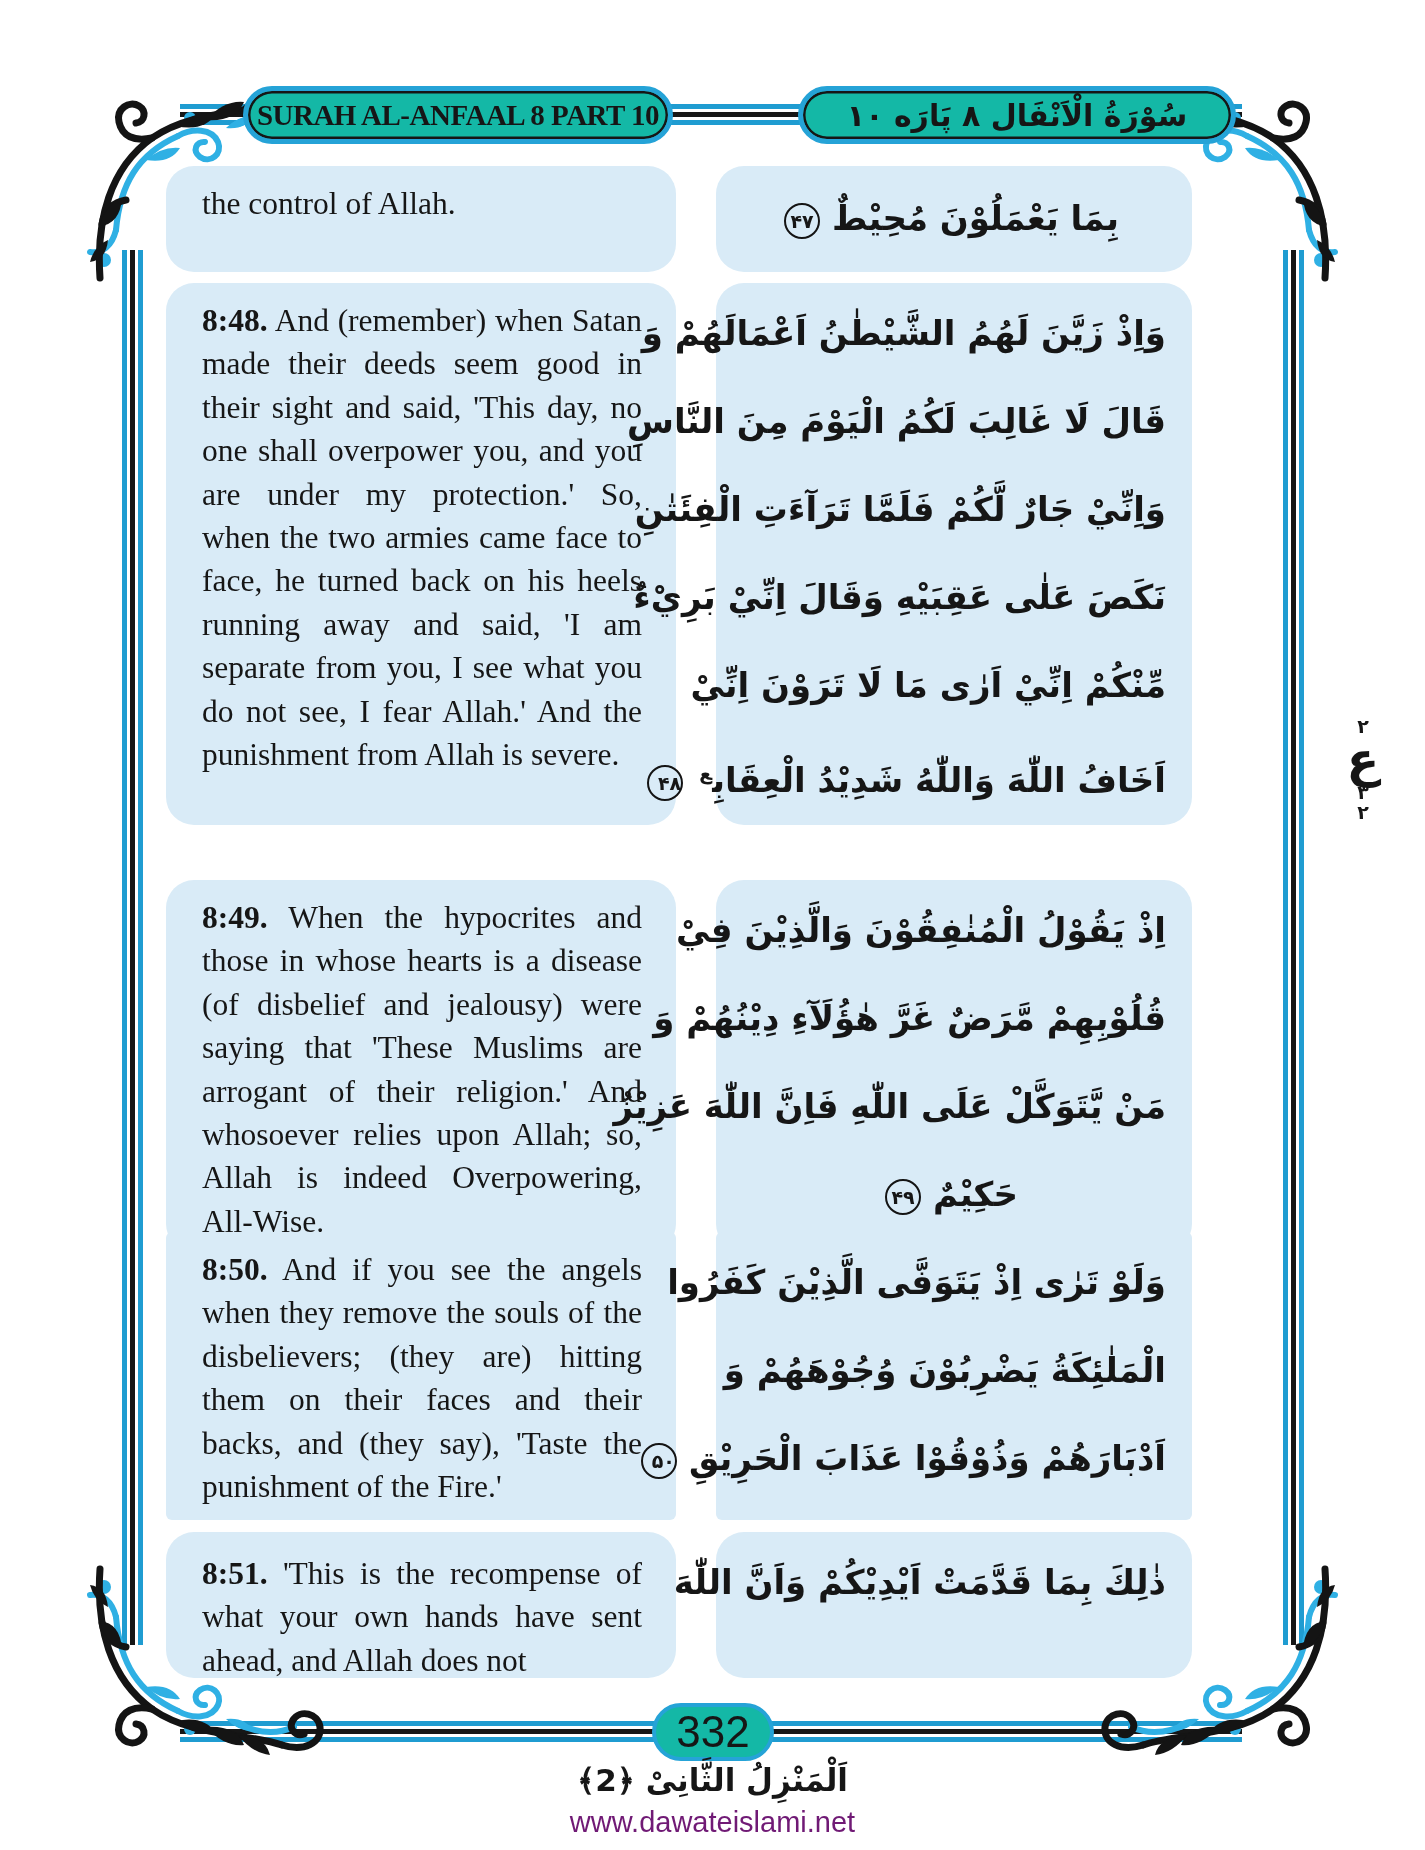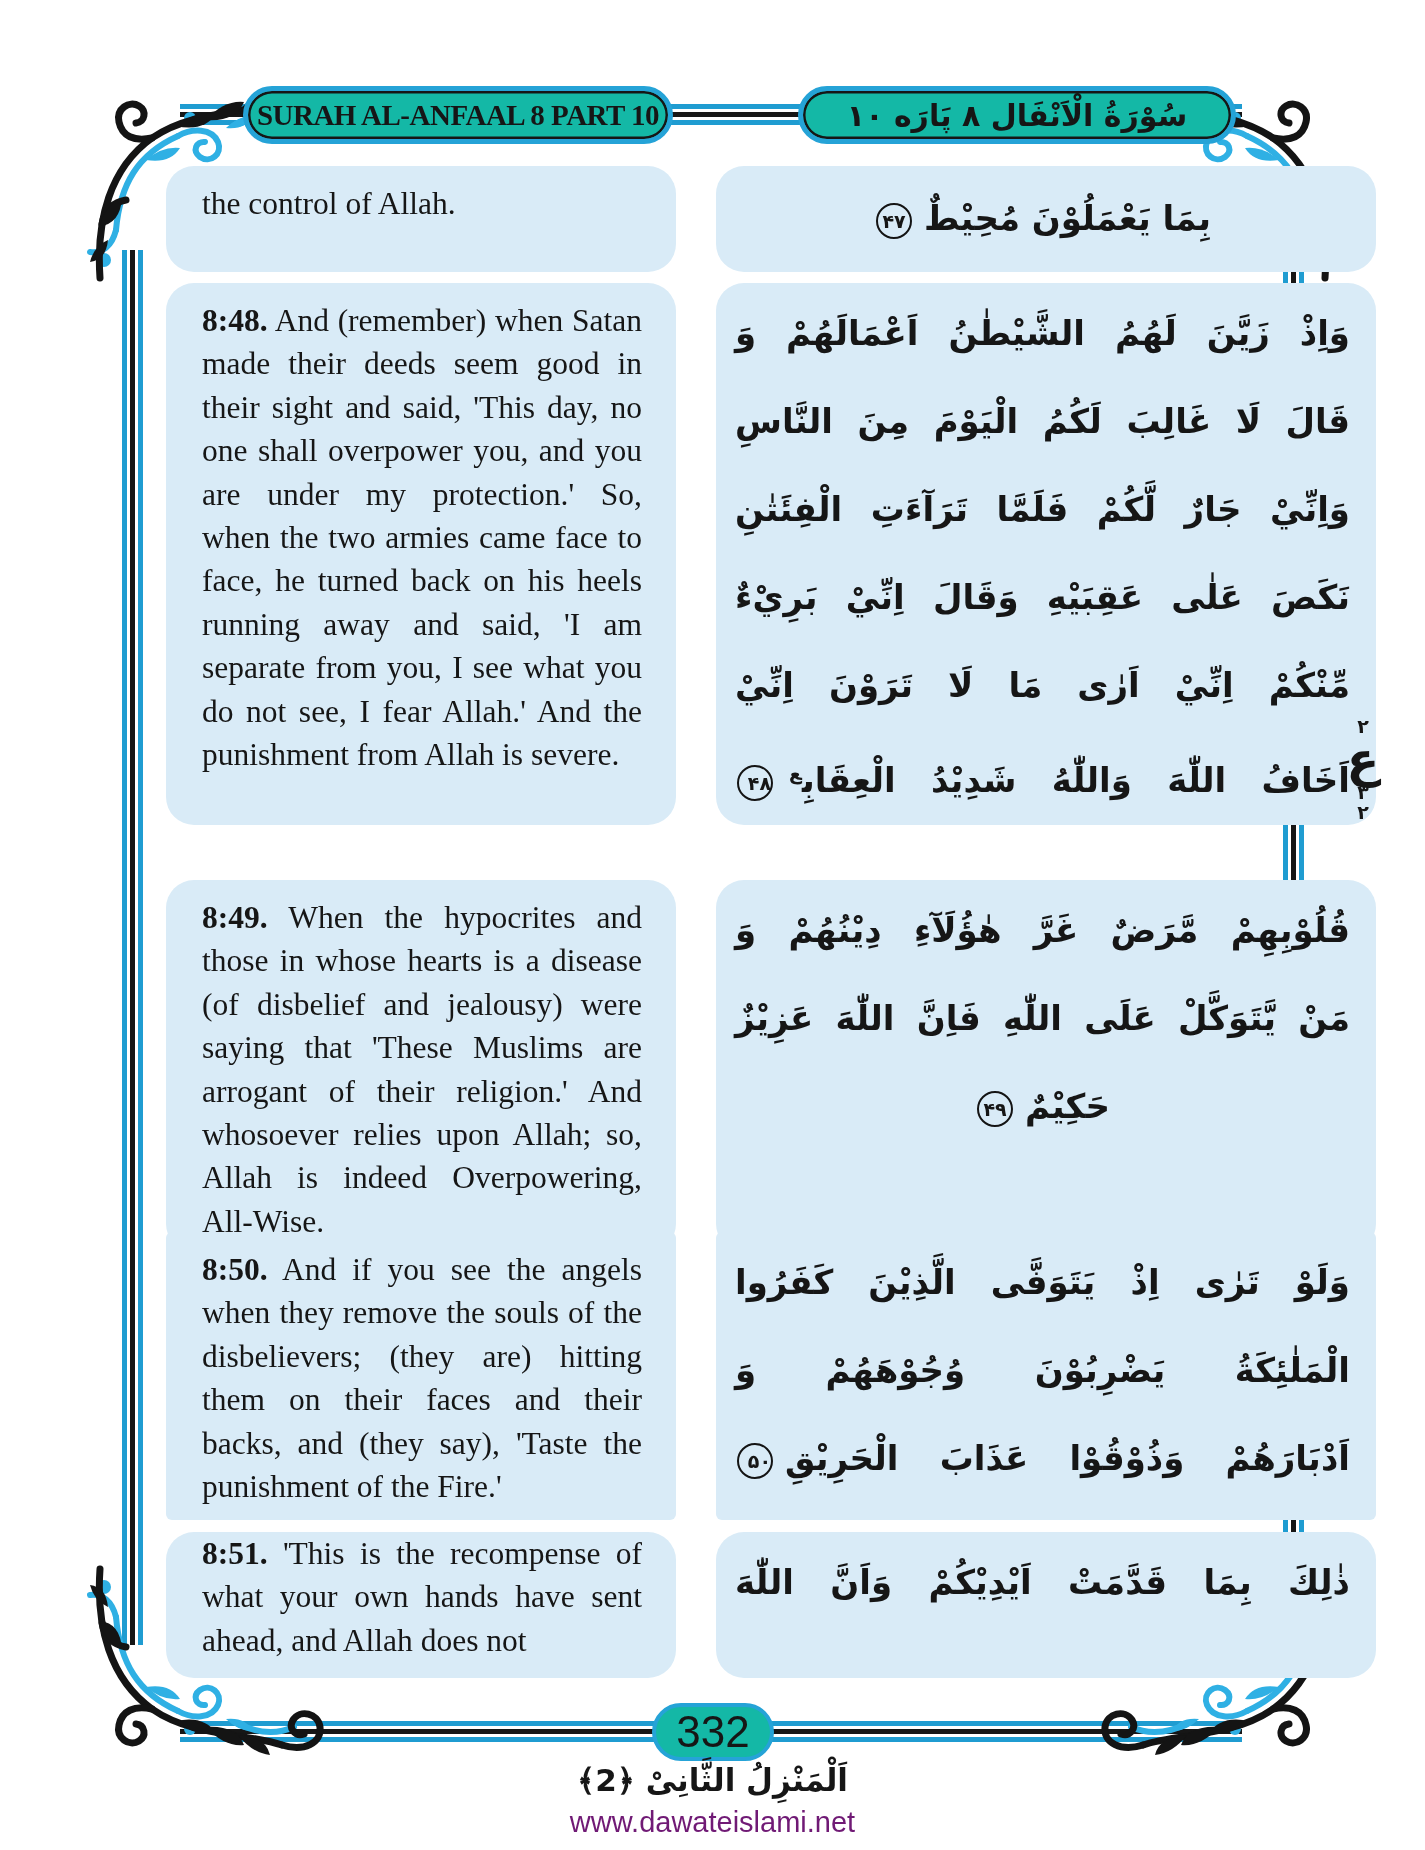--- a/index.html
+++ b/index.html
@@ -28,28 +28,28 @@
         box-sizing:border-box;}
   #pill-en{left:243px;top:86px;width:430px;height:58px;}
   #pill-en .t{font-weight:bold;font-size:29px;letter-spacing:-0.5px;white-space:nowrap;}
   #pill-ar{left:798px;top:86px;width:438px;height:58px;}
   #pill-ar .t{font-family:"DejaVu Sans",sans-serif;font-weight:bold;font-size:30px;direction:rtl;white-space:nowrap;}
 
   
   .blk{position:absolute;background:#d9ebf7;border-radius:28px;box-sizing:border-box;z-index:2;}
   .eng{left:166px;width:510px;padding:16px 34px 0 36px;font-size:31.5px;line-height:43.4px;
        text-align:justify;}
-  .arb{left:716px;width:660px;padding:6px 26px 0 19px;direction:rtl;
+  .arb{left:716px;width:476px;padding:6px 26px 0 19px;direction:rtl;
        font-family:"DejaVu Sans",sans-serif;font-weight:bold;font-size:34px;}
   .r1{top:166px;height:106px;}
   .r2{top:283px;height:542px;}
   .r3{top:880px;height:372px;}
   .r4{top:1232px;height:288px;border-radius:6px;}
   .r5{top:1532px;height:146px;}
-  .eng.r5{padding-top:0;}
+  .eng.r5{padding-top:20px;}
   .eng p{margin:0;}
   .vnum{font-weight:bold;}
   .ar-line{line-height:88px;text-align:justify;text-align-last:justify;white-space:nowrap;}
   .ar-line.center{text-align:center;text-align-last:center;}
   .arb.r1 .ar-line{line-height:92px;}
   .vcircle{display:inline-block;width:36px;height:36px;border:2.5px solid #141414;border-radius:50%;
            font-size:19px;line-height:33px;text-align:center;vertical-align:middle;margin:0 12px 0 2px;
            background:#d9ebf7;box-sizing:border-box;white-space:nowrap;}
   .ruku-sm{font-size:19px;vertical-align:super;margin-left:4px;}
 
@@ -215,20 +215,21 @@
   </div>
   <div class="blk arb r2">
     <div class="ar-line">وَاِذْ زَيَّنَ لَهُمُ الشَّيْطٰنُ اَعْمَالَهُمْ وَ</div>
     <div class="ar-line">قَالَ لَا غَالِبَ لَكُمُ الْيَوْمَ مِنَ النَّاسِ</div>
     <div class="ar-line">وَاِنِّيْ جَارٌ لَّكُمْ فَلَمَّا تَرَآءَتِ الْفِئَتٰنِ</div>
     <div class="ar-line">نَكَصَ عَلٰى عَقِبَيْهِ وَقَالَ اِنِّيْ بَرِيْءٌ</div>
     <div class="ar-line">مِّنْكُمْ اِنِّيْ اَرٰى مَا لَا تَرَوْنَ اِنِّيْ</div>
     <div class="ar-line"><span>اَخَافُ اللّٰهَ وَاللّٰهُ شَدِيْدُ الْعِقَابِ</span><span class="ruku-sm">ع</span><span class="vcircle">۴۸</span></div>
   </div>
   <div class="blk arb r3">
+    <div class="ar-line">اِذْ يَقُوْلُ الْمُنٰفِقُوْنَ وَالَّذِيْنَ فِيْ</div>
     <div class="ar-line">قُلُوْبِهِمْ مَّرَضٌ غَرَّ هٰؤُلَآءِ دِيْنُهُمْ وَ</div>
     <div class="ar-line">مَنْ يَّتَوَكَّلْ عَلَى اللّٰهِ فَاِنَّ اللّٰهَ عَزِيْزٌ</div>
     <div class="ar-line center"><span>حَكِيْمٌ</span><span class="vcircle">۴۹</span></div>
   </div>
   <div class="blk arb r4">
     <div class="ar-line">وَلَوْ تَرٰى اِذْ يَتَوَفَّى الَّذِيْنَ كَفَرُوا</div>
     <div class="ar-line">الْمَلٰئِكَةُ يَضْرِبُوْنَ وُجُوْهَهُمْ وَ</div>
     <div class="ar-line"><span>اَدْبَارَهُمْ وَذُوْقُوْا عَذَابَ الْحَرِيْقِ</span><span class="vcircle">۵۰</span></div>
   </div>
   <div class="blk arb r5">

